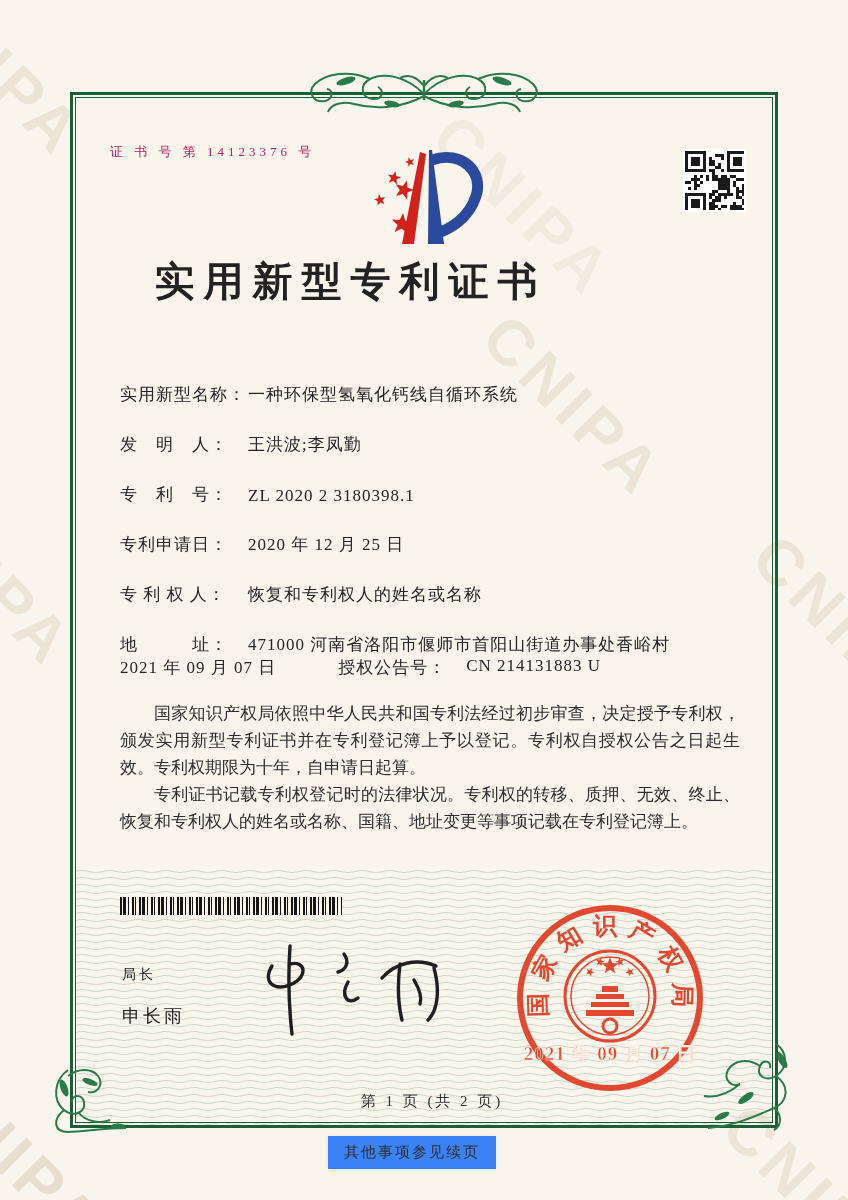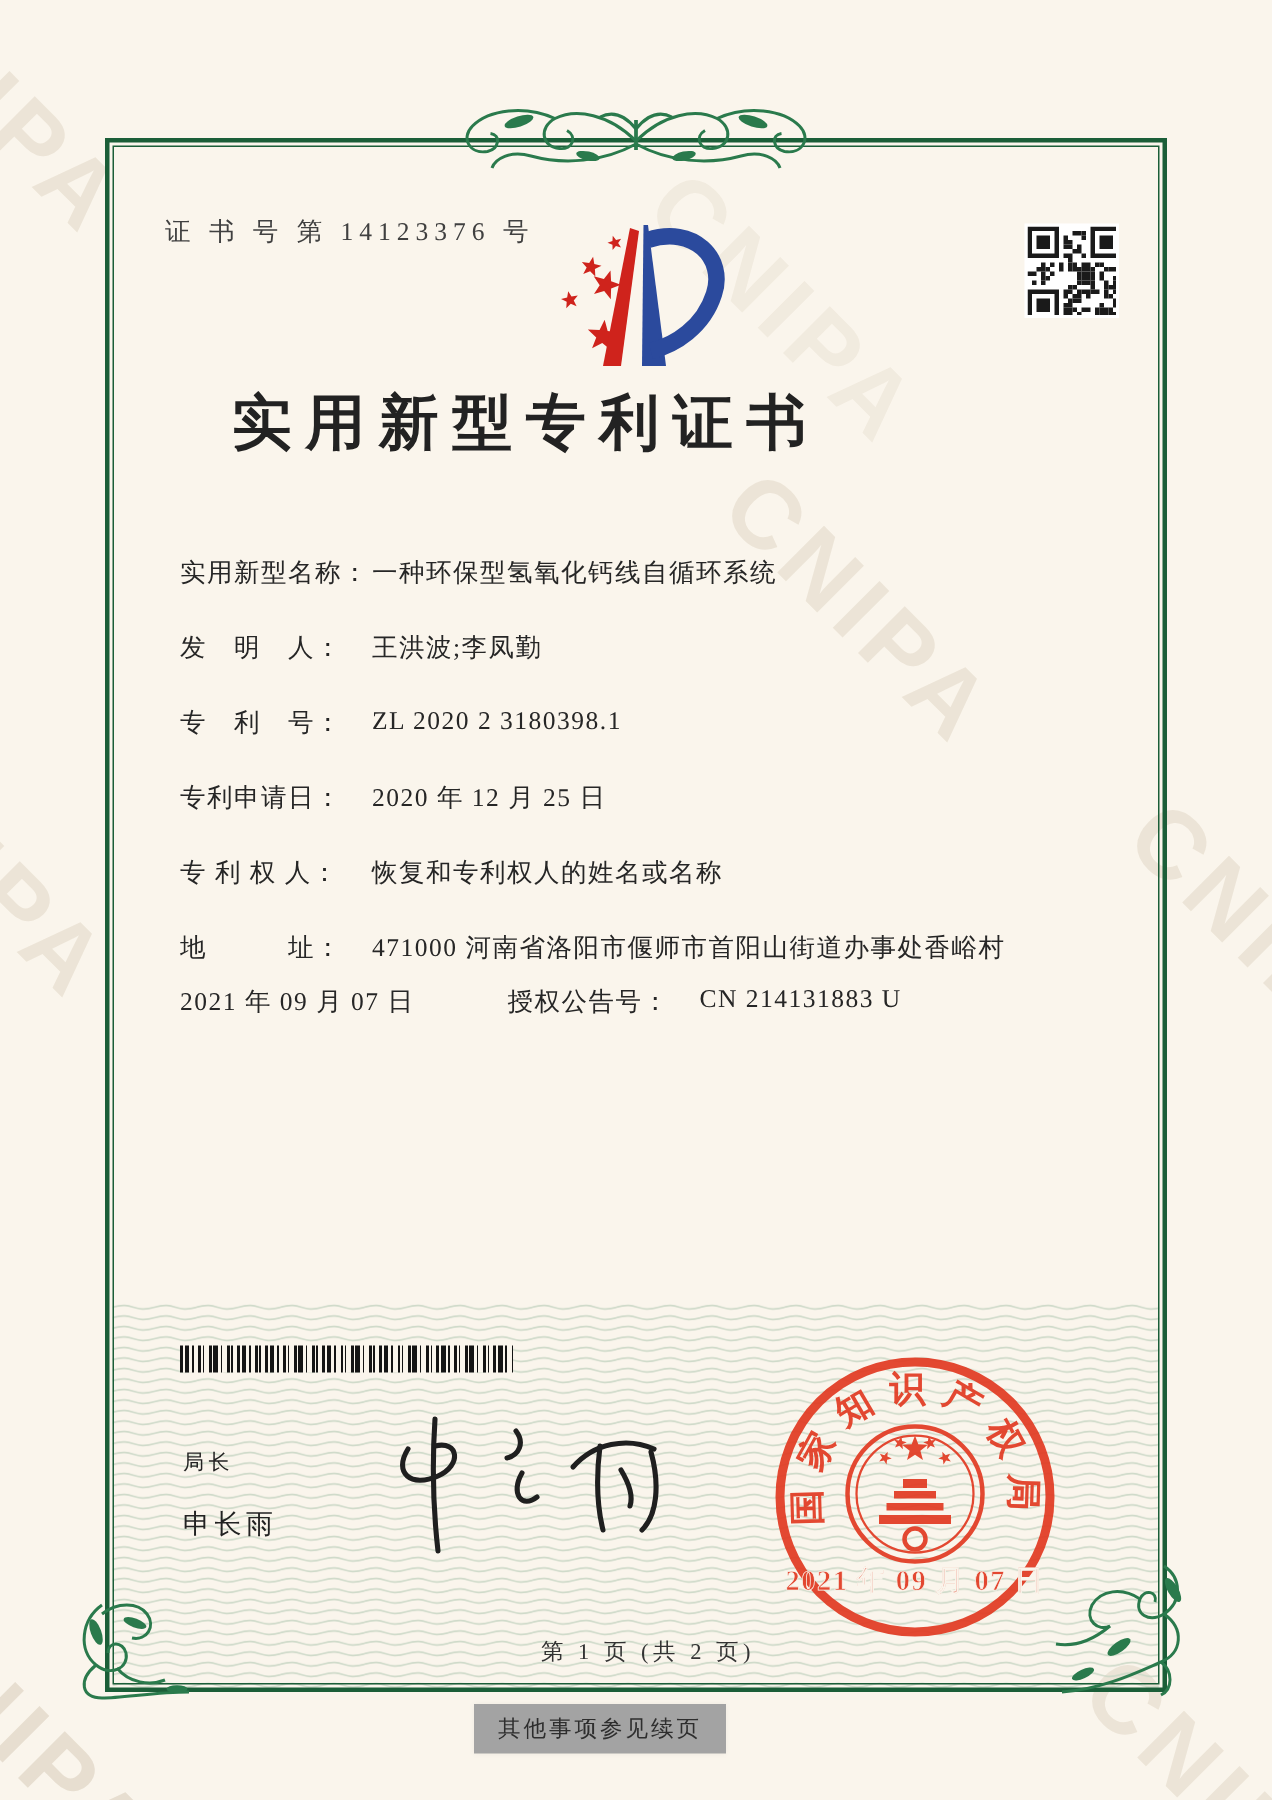--- a/index.html
+++ b/index.html
@@ -12,30 +12,30 @@
         font-weight:bold; font-size:64px; letter-spacing:6px;
         color:rgba(165,143,108,0.16); transform:rotate(45deg); transform-origin:left top;
         white-space:nowrap; pointer-events:none; }
 
   
   .frame { position:absolute; left:70px; top:92px; width:708px; height:1036px;
            border:3px solid #1b5e38; }
   .frame-inner { position:absolute; left:2px; top:2px; right:2px; bottom:2px;
                  border:1px solid #1b5e38; }
 
-  .certno { position:absolute; left:110px; top:143px; font-size:17px; letter-spacing:4px; color:#404040; }
+  .certno { position:absolute; left:110px; top:143px; font-size:13px; letter-spacing:4px; color:#be185d; }
 
   .logo { position:absolute; left:358px; top:138px; }
   .qr { position:absolute; left:683px; top:149px; background:#fff; padding:2px; }
 
   .title { position:absolute; left:70px; width:561px; top:254px; text-align:center;
            font-size:40px; font-weight:bold; letter-spacing:9px; color:#222; }
 
   .fields { position:absolute; left:120px; top:356px; width:630px; }
-  .frow { display:flex; height:50px; align-items:center; font-size:17px; color:#262626; }
+  .frow { display:flex; height:50px; align-items:flex-end; font-size:17px; color:#262626; }
   .flabel { width:128px; white-space:pre; letter-spacing:1px; flex:0 0 auto; }
   .fvalue { letter-spacing:1px; }
   .grant { display:flex; height:50px; font-size:17px; color:#262626; }
   .grant .pair2 { margin-left:62px; display:flex; }
 
   .body-text { position:absolute; left:120px; top:700px; width:620px;
                font-size:17px; line-height:27px; color:#2e2e2e; text-align:justify; }
   .body-text p { text-indent:2em; }
 
   .waveband { position:absolute; left:75px; top:868px; width:698px; height:258px; }
@@ -47,21 +47,21 @@
       #141414 15px 16px, #faf5ec 16px 19px); }
 
   .commissioner { position:absolute; left:122px; top:966px; font-size:14px; color:#222; letter-spacing:3px; }
   .commissioner-name { position:absolute; left:122px; top:1004px; font-size:18px; color:#222; letter-spacing:3px; }
   .signature { position:absolute; left:248px; top:938px; }
 
   .seal { position:absolute; left:512px; top:900px; }
 
   .page-num { position:absolute; left:70px; width:708px; top:1092px; text-align:center;
               font-size:15px; letter-spacing:3px; color:#333;padding-left:16px; }
-  .cont-note { position:absolute; left:316px; top:1136px; background:#a3a3a3;
+  .cont-note { position:absolute; left:328px; top:1136px; background:#3b82f6;
                padding:7px 16px; font-size:15px; letter-spacing:2px; color:#2e2e2e;
                box-shadow:0 0 4px rgba(0,0,0,0.05); }
 </style>
 </head>
 <body>
 
 <div class="page">
 
   <div class="wm" style="left:-60px; top:-40px;">CNIPA</div>
   <div class="wm" style="left:470px; top:100px; color:rgba(165,143,108,0.10);">CNIPA</div>
@@ -302,20 +302,24 @@
     </div>
     <div class="grant">
       <span class="fvalue">2021 年 09 月 07 日</span>
       <span class="pair2">
         <span class="flabel">授权公告号：</span>
         <span class="fvalue">CN 214131883 U</span>
       </span>
     </div>
   </div>
 
+  <div class="body-text">
+    <p>国家知识产权局依照中华人民共和国专利法经过初步审查，决定授予专利权，颁发实用新型专利证书并在专利登记簿上予以登记。专利权自授权公告之日起生效。专利权期限为十年，自申请日起算。</p>
+    <p>专利证书记载专利权登记时的法律状况。专利权的转移、质押、无效、终止、恢复和专利权人的姓名或名称、国籍、地址变更等事项记载在专利登记簿上。</p>
+  </div>
 
   <div class="barcode"></div>
 
   <div class="commissioner">局长</div>
   <div class="commissioner-name">申长雨</div>
 
   <svg class="signature" width="210" height="104" viewBox="0 0 210 104">
     <g stroke="#1f1f1f" stroke-width="3.4" fill="none" stroke-linecap="round">
       <path d="M42,8 C40,38 41,70 44,96"></path>
       <path d="M24,28 C14,44 26,54 44,46 C60,39 58,22 42,26"></path>

